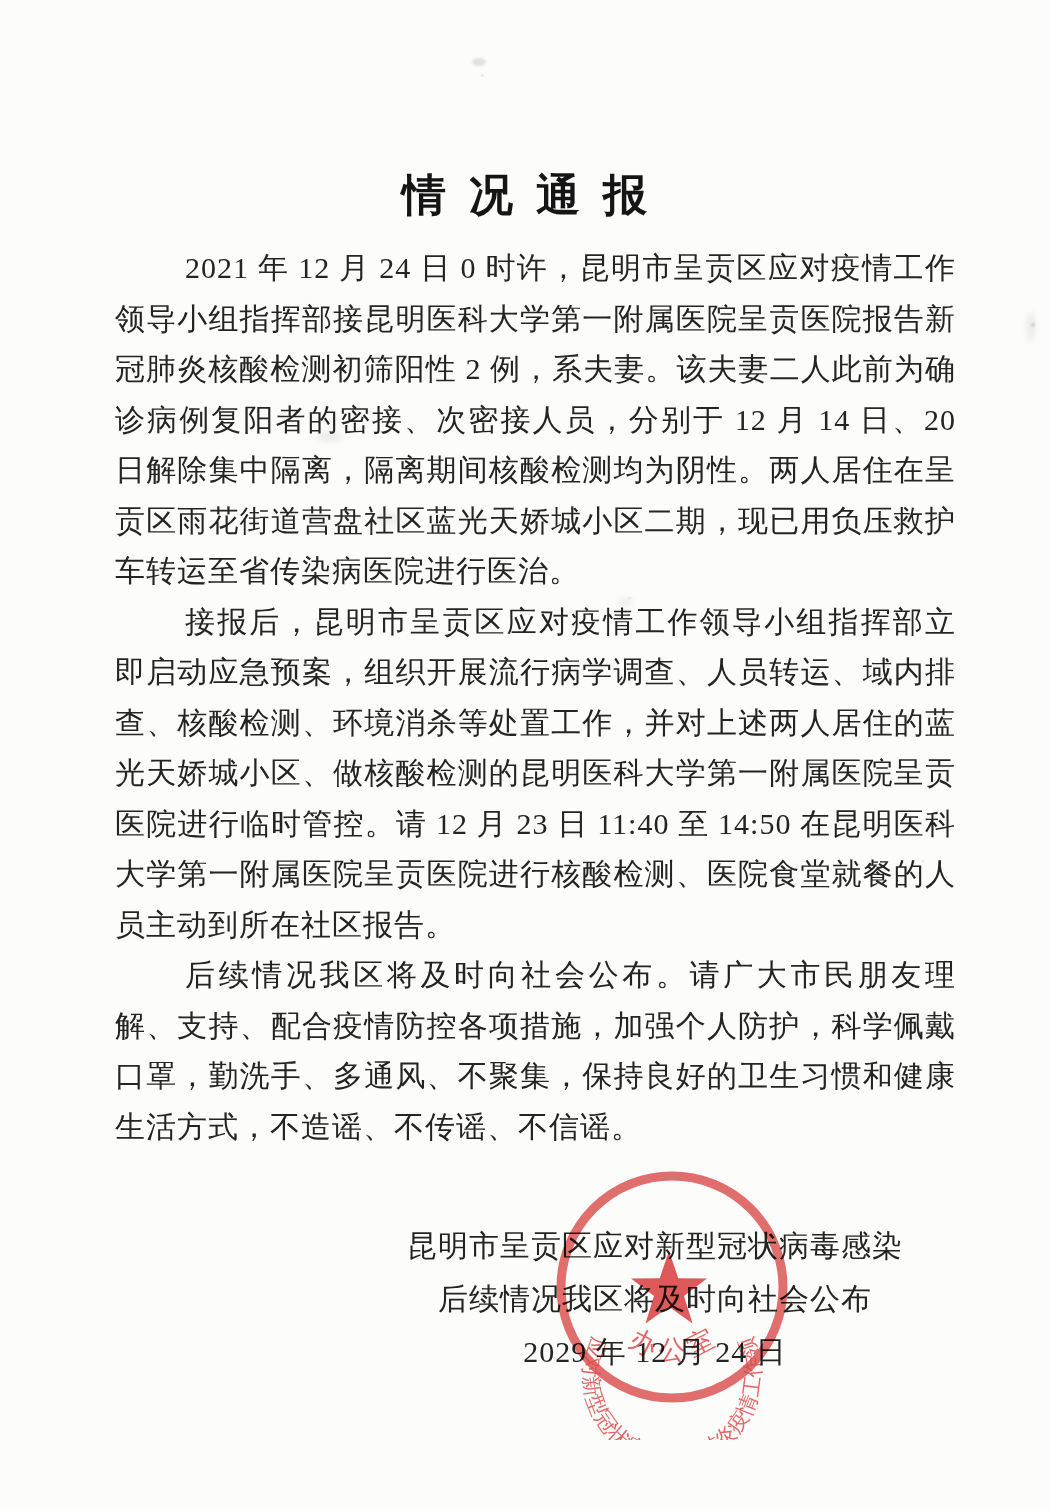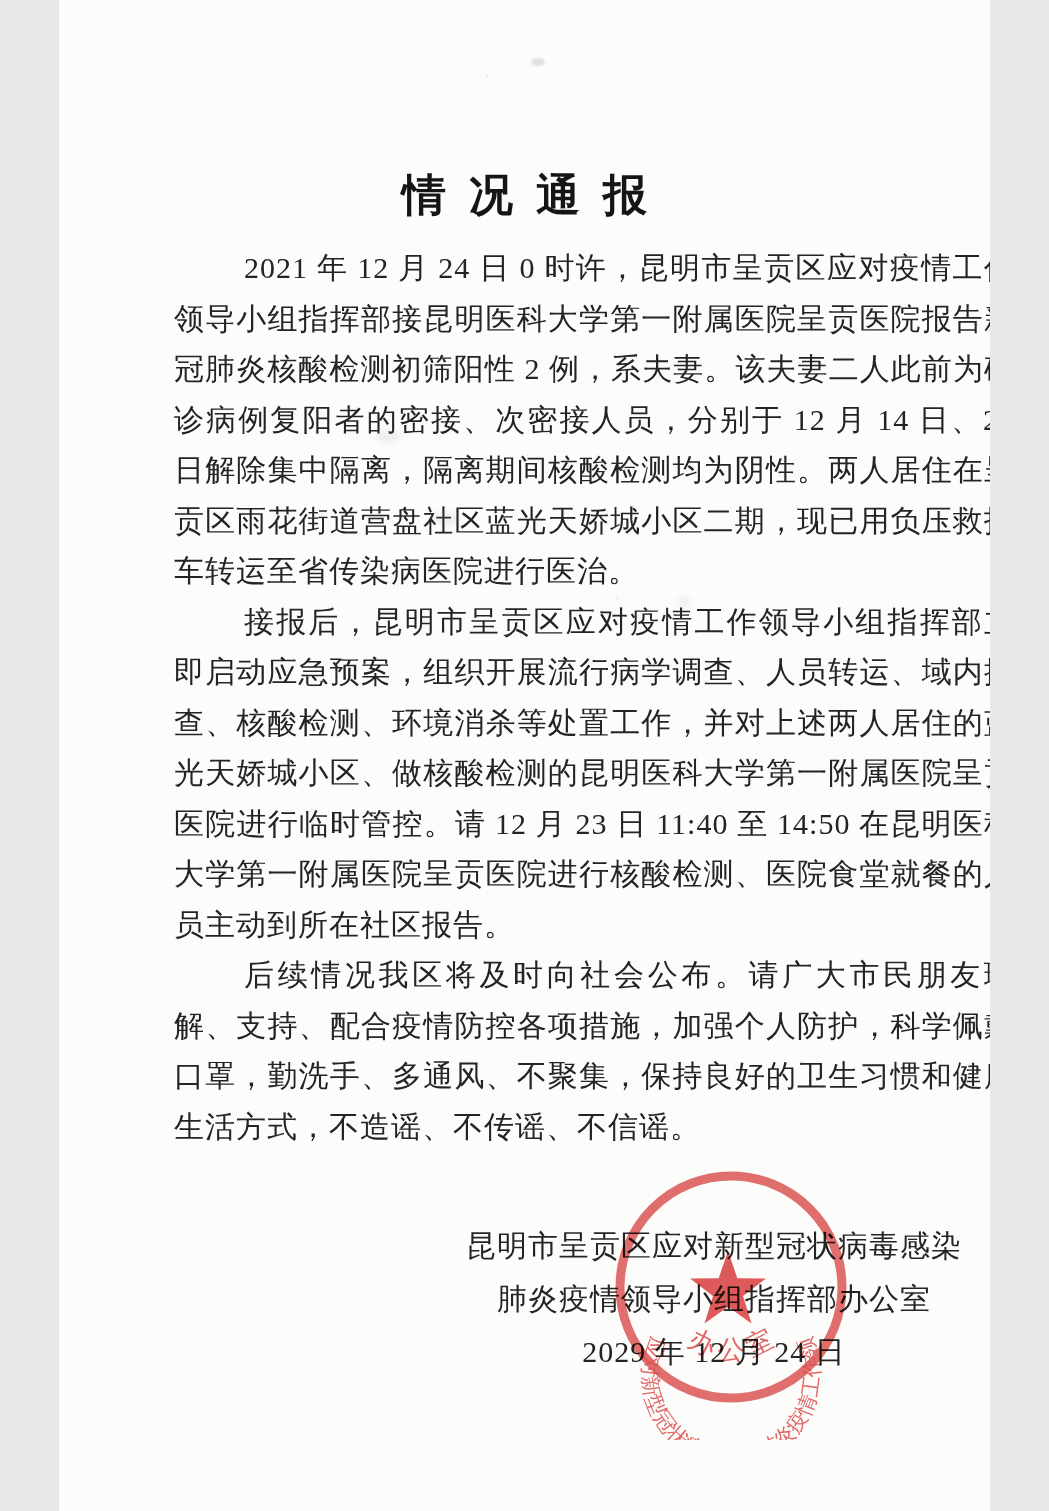--- a/index.html
+++ b/index.html
@@ -1,18 +1,18 @@
 <!DOCTYPE html>
 <html><head>
 <meta charset="utf-8">
 <style>
   html,body{margin:0;padding:0;background:#e8e8e8;}
   .page{
     position:relative;
-    width:931px;height:1511px;
+    width:1049px;height:1511px;
     margin:0 auto;
     background:#fcfcfb;
     overflow:hidden;
     font-family:"Liberation Serif","DejaVu Serif",serif;
     color:#1e1e1e;
   }
   
   .page::after{
     content:"";
     position:absolute;inset:0;
@@ -77,21 +77,21 @@
   <div class="doc-title">情 况 通 报</div>
 
   <div class="doc-body">
     <p>2021 年 12 月 24 日 0 时许，昆明市呈贡区应对疫情工作领导小组指挥部接昆明医科大学第一附属医院呈贡医院报告新冠肺炎核酸检测初筛阳性 2 例，系夫妻。该夫妻二人此前为确诊病例复阳者的密接、次密接人员，分别于 12 月 14 日、20 日解除集中隔离，隔离期间核酸检测均为阴性。两人居住在呈贡区雨花街道营盘社区蓝光天娇城小区二期，现已用负压救护车转运至省传染病医院进行医治。</p>
     <p>接报后，昆明市呈贡区应对疫情工作领导小组指挥部立即启动应急预案，组织开展流行病学调查、人员转运、域内排查、核酸检测、环境消杀等处置工作，并对上述两人居住的蓝光天娇城小区、做核酸检测的昆明医科大学第一附属医院呈贡医院进行临时管控。请 12 月 23 日 11:40 至 14:50 在昆明医科大学第一附属医院呈贡医院进行核酸检测、医院食堂就餐的人员主动到所在社区报告。</p>
     <p>后续情况我区将及时向社会公布。请广大市民朋友理解、支持、配合疫情防控各项措施，加强个人防护，科学佩戴口罩，勤洗手、多通风、不聚集，保持良好的卫生习惯和健康生活方式，不造谣、不传谣、不信谣。</p>
   </div>
 
   <div class="signature">
     <div>昆明市呈贡区应对新型冠状病毒感染</div>
-    <div>肺炎疫情领导小组指挥部办公室</div>
+    <div>后续情况我区将及时向社会公布</div>
     <div>2029 年 12 月 24 日</div>
   </div>
 
   <svg class="seal" viewBox="530 1140 290 300" xmlns="http://www.w3.org/2000/svg">
     <defs>
       <path id="sealTopArc" d="M 595.9 1331.0 A 88 88 0 1 0 748.1 1331.0" fill="none"></path>
       <path id="sealBottomArc" d="M 621.6 1338.1 A 72 72 0 0 0 722.4 1338.1" fill="none"></path>
     </defs>
 
     <circle cx="672" cy="1287" r="111" fill="none" stroke="#dd4f4f" stroke-width="9" stroke-opacity="0.82"></circle>

